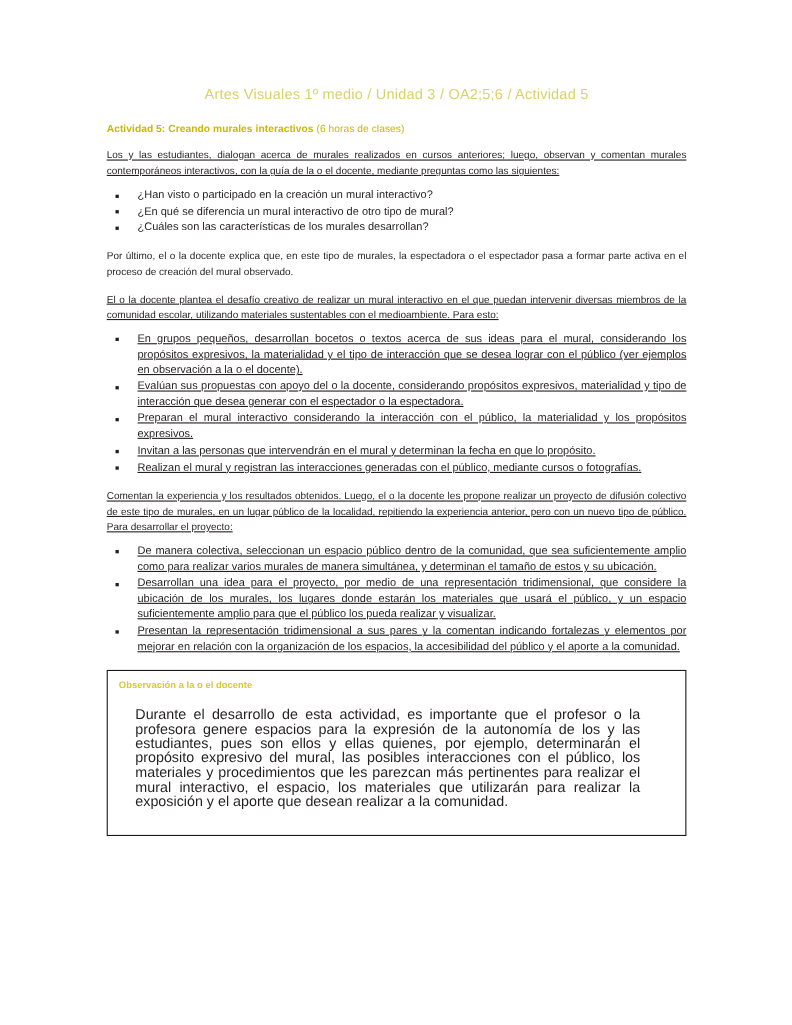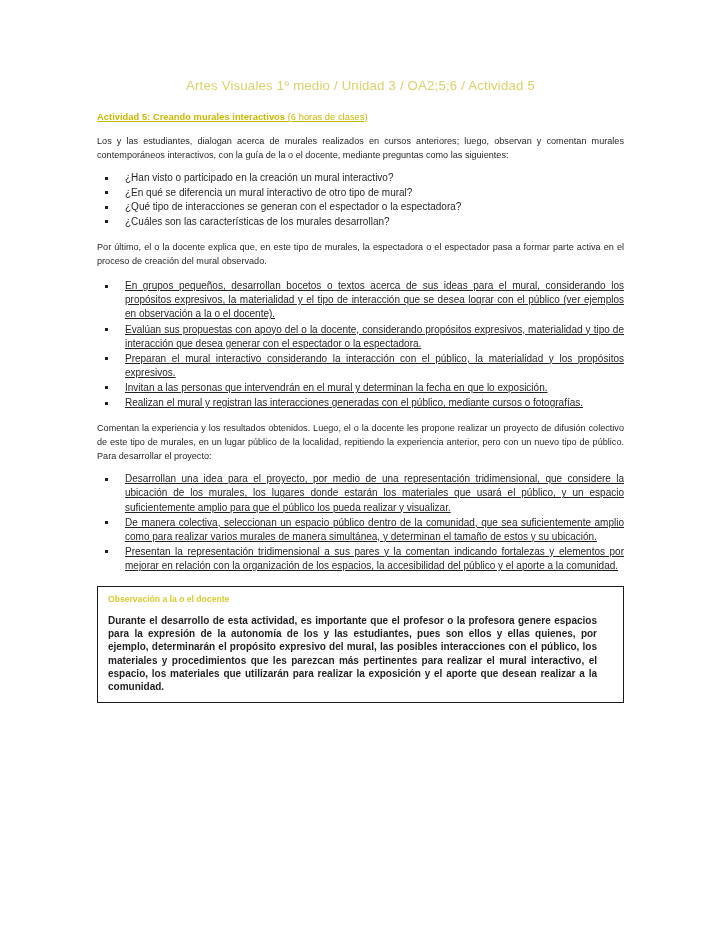--- a/index.html
+++ b/index.html
@@ -36,36 +36,36 @@
     font-weight: normal;
     line-height: 16px;
   }
   .activity-heading {
     font-size: 9.3px;
     font-weight: bold;
     color: #c9b800;
     margin: 0 0 11px 0;
     line-height: 12px;
     letter-spacing: 0.05px;
-    text-decoration: underline;
   }
   .activity-heading .hours {
     font-weight: normal;
     color: #c9b800;
   }
   p.body-text {
     font-size: 9.1px;
     line-height: 14.1px;
     text-align: justify;
     margin: 0 0 11px 0;
     color: #231f20;
     letter-spacing: 0.01px;
   }
   p.body-text.tight {
     margin-bottom: 9px;
+    text-decoration: underline;
   }
   ul.bullets {
     list-style: none;
     margin: 0 0 11px 0;
     padding: 0;
   }
   ul.bullets li {
     position: relative;
     padding-left: 28px;
     font-size: 10px;
@@ -97,65 +97,64 @@
     box-sizing: border-box;
   }
   .obs-title {
     color: #d6cb2e;
     font-weight: bold;
     font-size: 8.6px;
     margin: 0 0 9px 0;
     line-height: 11px;
   }
   .obs-text {
-    font-size: 10px;
+    font-size: 13px;
     line-height: 13.2px;
     text-align: justify;
-    margin: 0;
+    margin: 15px;
     color: #231f20;
-    font-weight: bold;
   }
 </style>
 </head>
 <body>
 
 <div class="page">
   <div class="content">
 
     <h1 class="doc-title">Artes Visuales 1º medio / Unidad 3 / OA2;5;6 / Actividad 5</h1>
 
     <div class="activity-heading">
       <span>Actividad 5: Creando murales interactivos</span><span class="hours"> (6 horas de clases)</span>
     </div>
 
     <p class="body-text tight">Los y las estudiantes, dialogan acerca de murales realizados en cursos anteriores; luego, observan y comentan murales contemporáneos interactivos, con la guía de la o el docente, mediante preguntas como las siguientes:</p>
 
     <ul class="bullets">
       <li>¿Han visto o participado en la creación un mural interactivo?</li>
       <li>¿En qué se diferencia un mural interactivo de otro tipo de mural?</li>
-      <li>¿Qué tipo de interacciones se generan con el espectador o la espectadora?</li>
       <li>¿Cuáles son las características de los murales desarrollan?</li>
     </ul>
 
     <p class="body-text gap-after">Por último, el o la docente explica que, en este tipo de murales, la espectadora o el espectador pasa a formar parte activa en el proceso de creación del mural observado.</p>
 
+    <p class="body-text tight">El o la docente plantea el desafío creativo de realizar un mural interactivo en el que puedan intervenir diversas miembros de la comunidad escolar, utilizando materiales sustentables con el medioambiente. Para esto:</p>
 
     <ul class="bullets spaced">
       <li>En grupos pequeños, desarrollan bocetos o textos acerca de sus ideas para el mural, considerando los propósitos expresivos, la materialidad y el tipo de interacción que se desea lograr con el público (ver ejemplos en observación a la o el docente).</li>
       <li>Evalúan sus propuestas con apoyo del o la docente, considerando propósitos expresivos, materialidad y tipo de interacción que desea generar con el espectador o la espectadora.</li>
       <li>Preparan el mural interactivo considerando la interacción con el público, la materialidad y los propósitos expresivos.</li>
-      <li>Invitan a las personas que intervendrán en el mural y determinan la fecha en que lo exposición.</li>
+      <li>Invitan a las personas que intervendrán en el mural y determinan la fecha en que lo propósito.</li>
       <li>Realizan el mural y registran las interacciones generadas con el público, mediante cursos o fotografías.</li>
     </ul>
 
     <p class="body-text tight">Comentan la experiencia y los resultados obtenidos. Luego, el o la docente les propone realizar un proyecto de difusión colectivo de este tipo de murales, en un lugar público de la localidad, repitiendo la experiencia anterior, pero con un nuevo tipo de público. Para desarrollar el proyecto:</p>
 
     <ul class="bullets spaced">
+      <li>De manera colectiva, seleccionan un espacio público dentro de la comunidad, que sea suficientemente amplio como para realizar varios murales de manera simultánea, y determinan el tamaño de estos y su ubicación.</li>
       <li>Desarrollan una idea para el proyecto, por medio de una representación tridimensional, que considere la ubicación de los murales, los lugares donde estarán los materiales que usará el público, y un espacio suficientemente amplio para que el público los pueda realizar y visualizar.</li>
-      <li>De manera colectiva, seleccionan un espacio público dentro de la comunidad, que sea suficientemente amplio como para realizar varios murales de manera simultánea, y determinan el tamaño de estos y su ubicación.</li>
       <li>Presentan la representación tridimensional a sus pares y la comentan indicando fortalezas y elementos por mejorar en relación con la organización de los espacios, la accesibilidad del público y el aporte a la comunidad.</li>
     </ul>
 
     <div class="obs-box">
       <div class="obs-title">Observación a la o el docente</div>
       <p class="obs-text">Durante el desarrollo de esta actividad, es importante que el profesor o la profesora genere espacios para la expresión de la autonomía de los y las estudiantes, pues son ellos y ellas quienes, por ejemplo, determinarán el propósito expresivo del mural, las posibles interacciones con el público, los materiales y procedimientos que les parezcan más pertinentes para realizar el mural interactivo, el espacio, los materiales que utilizarán para realizar la exposición y el aporte que desean realizar a la comunidad.</p>
     </div>
 
   </div>
 </div>

